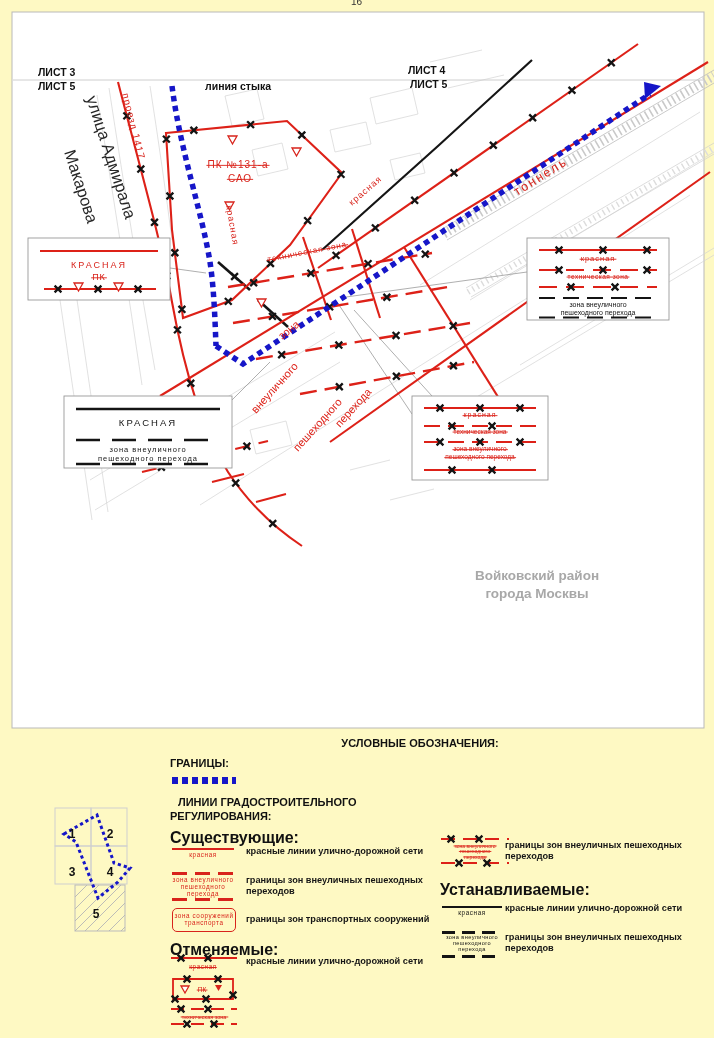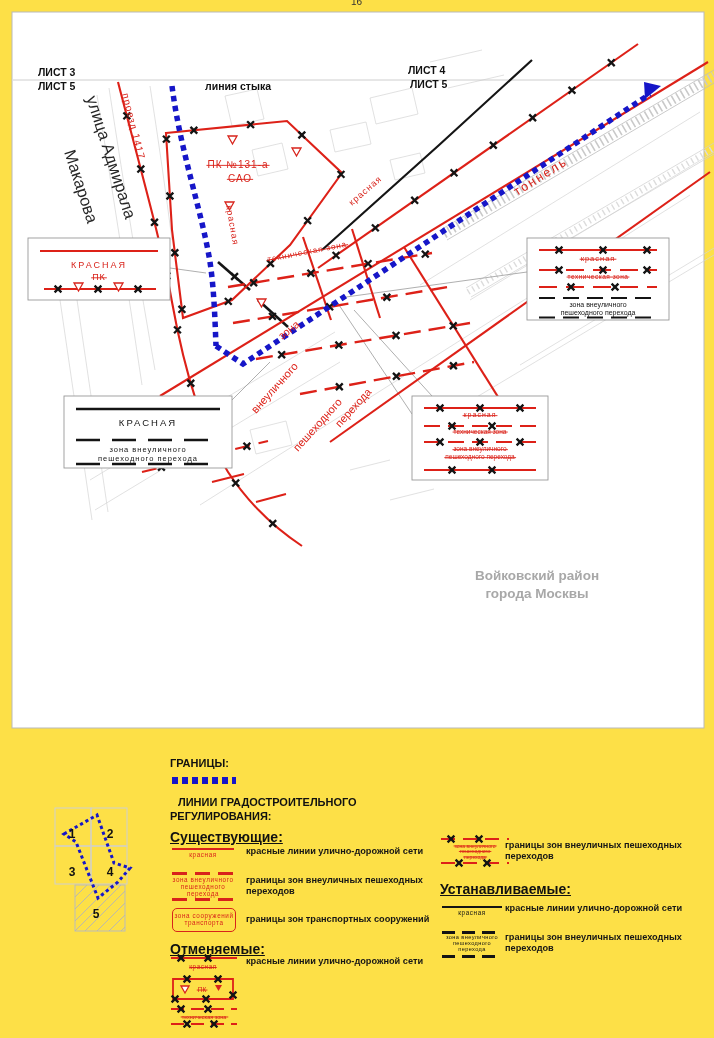--- a/index.html
+++ b/index.html
@@ -1,23 +1,23 @@
 <!DOCTYPE html>
 <html><head>
 <meta charset="utf-8">
 <style>
   html,body{margin:0;padding:0;background:#fff;}
-  .page{position:relative;width:714px;height:1038px;background:#fde047;overflow:hidden;
+  .page{position:relative;width:714px;height:1038px;background:#fef9c3;overflow:hidden;
         font-family:"Liberation Sans",sans-serif;color:#111;}
   .abs{position:absolute;}
   .hdr{position:absolute;top:16px;right:16px;text-align:right;font-size:11px;font-weight:bold;line-height:14px;color:#111;}
   .pageno{position:absolute;left:351px;top:-4px;font-size:10px;color:#333;}
   .desc{font-size:9.2px;font-weight:bold;line-height:11px;color:#161616;}
   .h11{font-size:11px;font-weight:bold;line-height:13px;color:#111;}
-  .h10{font-size:14px;font-weight:bold;color:#111;text-decoration:underline;}
+  .h10{font-size:16px;font-weight:bold;color:#111;}
   .redt{color:#d8231b;}
   .tiny{font-size:6.3px;line-height:6.8px;letter-spacing:.6px;text-align:center;}
   .tiny2{font-size:5.6px;line-height:5.9px;letter-spacing:.4px;text-align:center;}
   .strike{text-decoration:line-through;text-decoration-thickness:1px;}
   .swline-red{height:0;border-top:2.6px solid #d8231b;}
   .swline-blk{height:0;border-top:2.8px solid #141414;}
   .dash-red{height:2.6px;background:repeating-linear-gradient(90deg,#d8231b 0 15px,transparent 15px 23px);}
   .dash-blk{height:2.8px;background:repeating-linear-gradient(90deg,#141414 0 13px,transparent 13px 20px);}
   .dots-blue{height:6.5px;background:repeating-linear-gradient(90deg,#1616c8 0 6px,transparent 6px 10px);}
   .zbox{border:1.8px solid #d8231b;border-radius:5px;}
@@ -403,20 +403,21 @@
         </g>
         <g class="xg" transform="translate(492,470)">
           <path d="M-3.4,-3.4 L3.4,3.4 M-3.4,3.4 L3.4,-3.4"></path>
         </g>
       </g>
   <line x1="-1" x2="81.9375" y1="-1.7800000000000002" y2="-1.7800000000000002" stroke="#dd2118" stroke-width="0.9" transform="translate(268,262) rotate(-11)"></line>
       <line x1="206.4453125" x2="269.5546875" y1="165.38" y2="165.38" stroke="#dd2118" stroke-width="0.9"></line>
       <line x1="226.8828125" x2="253.1171875" y1="179.38" y2="179.38" stroke="#dd2118" stroke-width="0.9"></line>
     </svg>
 
+  <div class="abs h11" style="left:160px;top:737px;width:520px;text-align:center;">УСЛОВНЫЕ ОБОЗНАЧЕНИЯ:</div>
 
   <svg class="abs" style="left:52px;top:806px;" width="100" height="132" viewBox="0 0 100 132">
     <g fill="none" stroke="#cfcfcf" stroke-width="1">
       <rect x="3" y="2" width="36" height="38"></rect>
         <rect x="39" y="2" width="36" height="38"></rect>
       <rect x="3" y="40" width="36" height="38"></rect>
         <rect x="39" y="40" width="36" height="38"></rect>
       <rect x="23" y="79" width="50" height="46" stroke="#bbbbbb"></rect>
     </g>
     <path d="M23,91 l12,-12 M23,103 l24,-24 M23,115 l36,-36 M23,125 l46,-46 M33,125 l40,-40 M45,125 l28,-28 M57,125 l16,-16 M69,125 l4,-4" stroke="#b5b5b5" stroke-width="0.9"></path>

